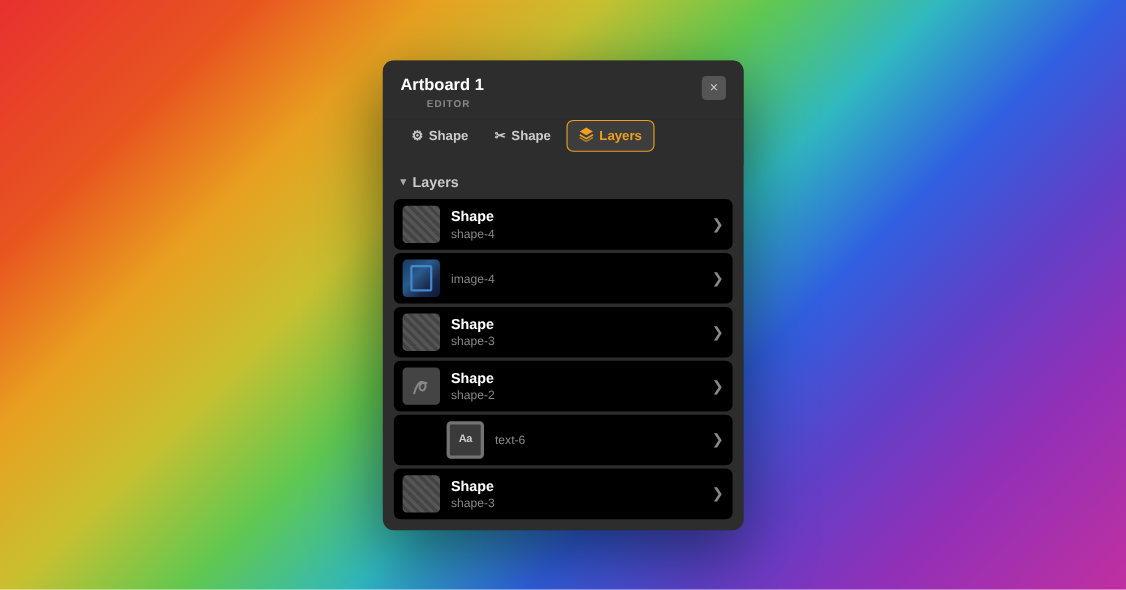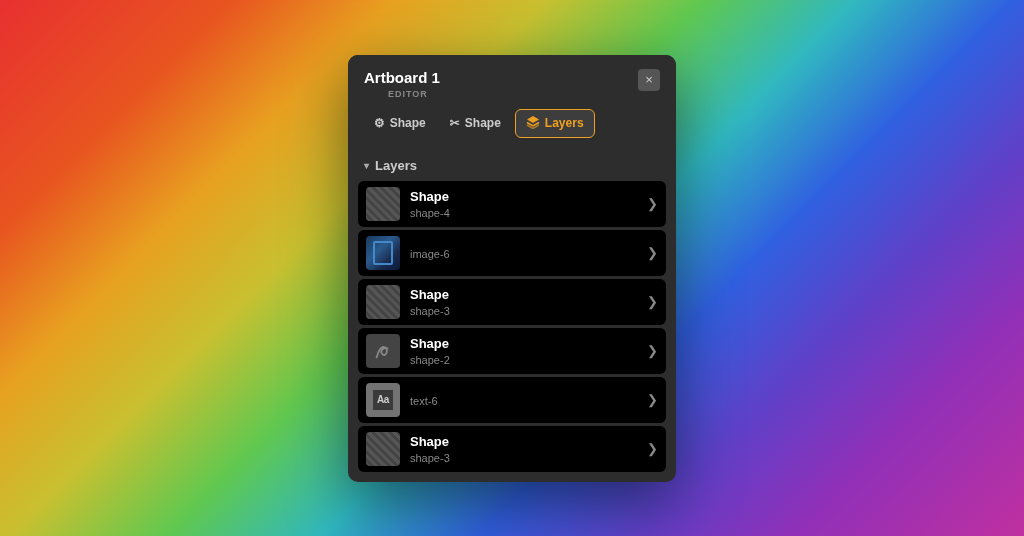--- a/index.html
+++ b/index.html
@@ -163,25 +163,26 @@
     }
 
     .layer-thumb.scribbly {
       background: #444;
       font-size: 20px;
       color: #888;
     }
 
     .layer-thumb.text-thumb {
       background: #3a3a3a;
-      border: 7px solid #737373;
+      border: 3px solid #737373;
       font-size: 10px;
       font-weight: 700;
       color: #ccc;
       letter-spacing: -0.5px;
+      margin-left: 40px;
     }
 
     .layer-info {
       flex: 1;
     }
     .layer-name {
       color: #ffffff;
       font-size: 13px;
       font-weight: 600;
     }
@@ -247,21 +248,21 @@
       <div class="layer-info">
         <div class="layer-name">Shape</div>
         <div class="layer-id">shape-4</div>
       </div>
       <span class="layer-chevron">❯</span>
     </div>
 
     <div class="layer-item">
       <div class="layer-thumb image"></div>
       <div class="layer-info">
-        <div class="layer-id">image-6</div>
+        <div class="layer-id">image-4</div>
       </div>
       <span class="layer-chevron">❯</span>
     </div>
 
     <div class="layer-item">
       <div class="layer-thumb hatched"></div>
       <div class="layer-info">
         <div class="layer-name">Shape</div>
         <div class="layer-id">shape-3</div>
       </div>

